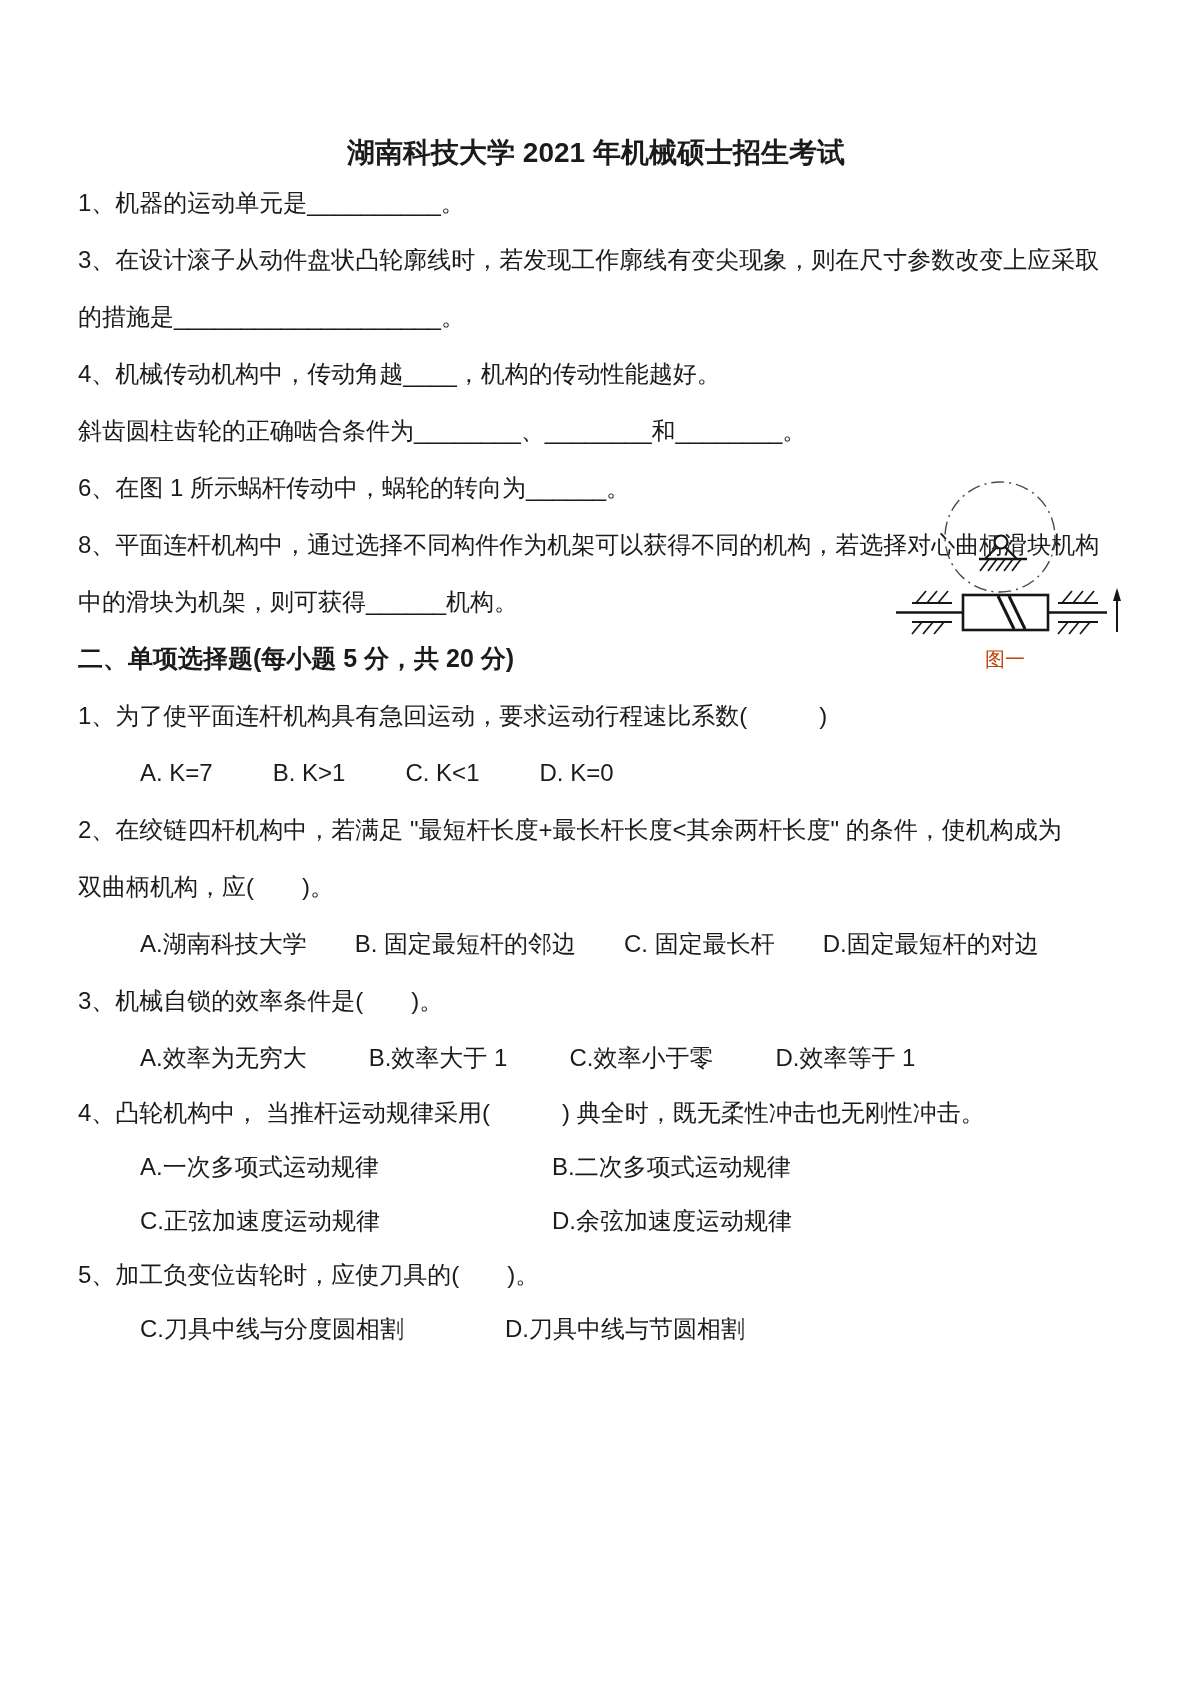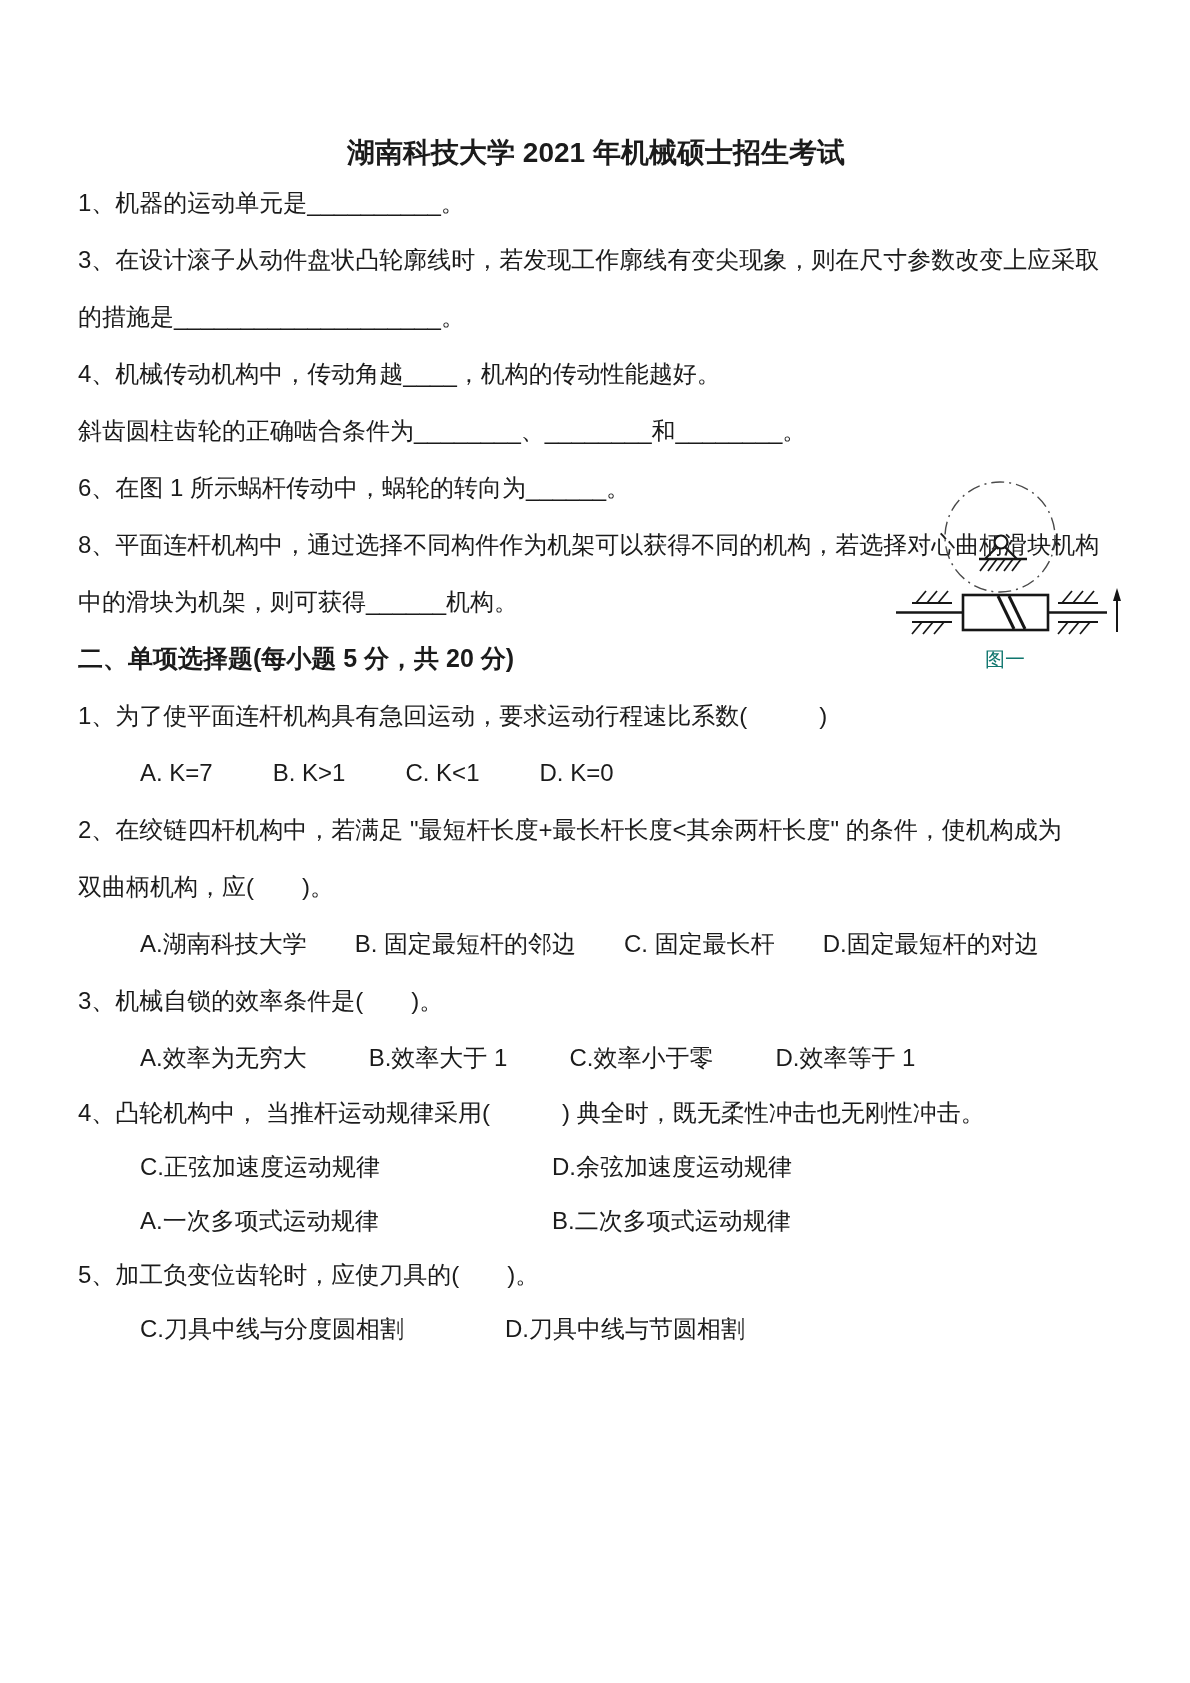--- a/index.html
+++ b/index.html
@@ -51,21 +51,21 @@
     width: 360px;
     height: 245px;
   }
   .figure-caption {
     position: absolute;
     left: 955px;
     top: 646px;
     width: 100px;
     text-align: center;
     font-size: 20px;
-    color: #0f766e;
+    color: #c2410c;
   }
 </style>
 </head>
 <body>
 
 <div class="page">
 
   <div class="doc">
 
     <div class="title-line">湖南科技大学 2021 年机械硕士招生考试</div>
@@ -87,22 +87,22 @@
 
     <div class="line">2、在绞链四杆机构中，若满足 "最短杆长度+最长杆长度&lt;其余两杆长度" 的条件，使机构成为</div>
     <div class="line">双曲柄机构，应(　　)。</div>
     <div class="line opts"><span class="sp48">A.湖南科技大学</span><span class="sp48">B. 固定最短杆的邻边</span><span class="sp48">C. 固定最长杆</span><span>D.固定最短杆的对边</span></div>
 
     <div class="line">3、机械自锁的效率条件是(　　)。</div>
     <div class="line opts"><span class="sp62">A.效率为无穷大</span><span class="sp62">B.效率大于 1</span><span class="sp62">C.效率小于零</span><span>D.效率等于 1</span></div>
 
     <div class="tight">
       <div class="line">4、凸轮机构中， 当推杆运动规律采用(　　　) 典全时，既无柔性冲击也无刚性冲击。</div>
+      <div class="line opts"><span class="colA-q4">A.一次多项式运动规律</span><span>B.二次多项式运动规律</span></div>
       <div class="line opts"><span class="colA-q4">C.正弦加速度运动规律</span><span>D.余弦加速度运动规律</span></div>
-      <div class="line opts"><span class="colA-q4">A.一次多项式运动规律</span><span>B.二次多项式运动规律</span></div>
 
       <div class="line">5、加工负变位齿轮时，应使刀具的(　　)。</div>
       <div class="line opts"><span class="colA-q5">C.刀具中线与分度圆相割</span><span>D.刀具中线与节圆相割</span></div>
     </div>
 
   </div>
 
   <div class="figure-wrap">
     <svg width="360" height="245" viewBox="0 0 360 245" xmlns="http://www.w3.org/2000/svg">
 

